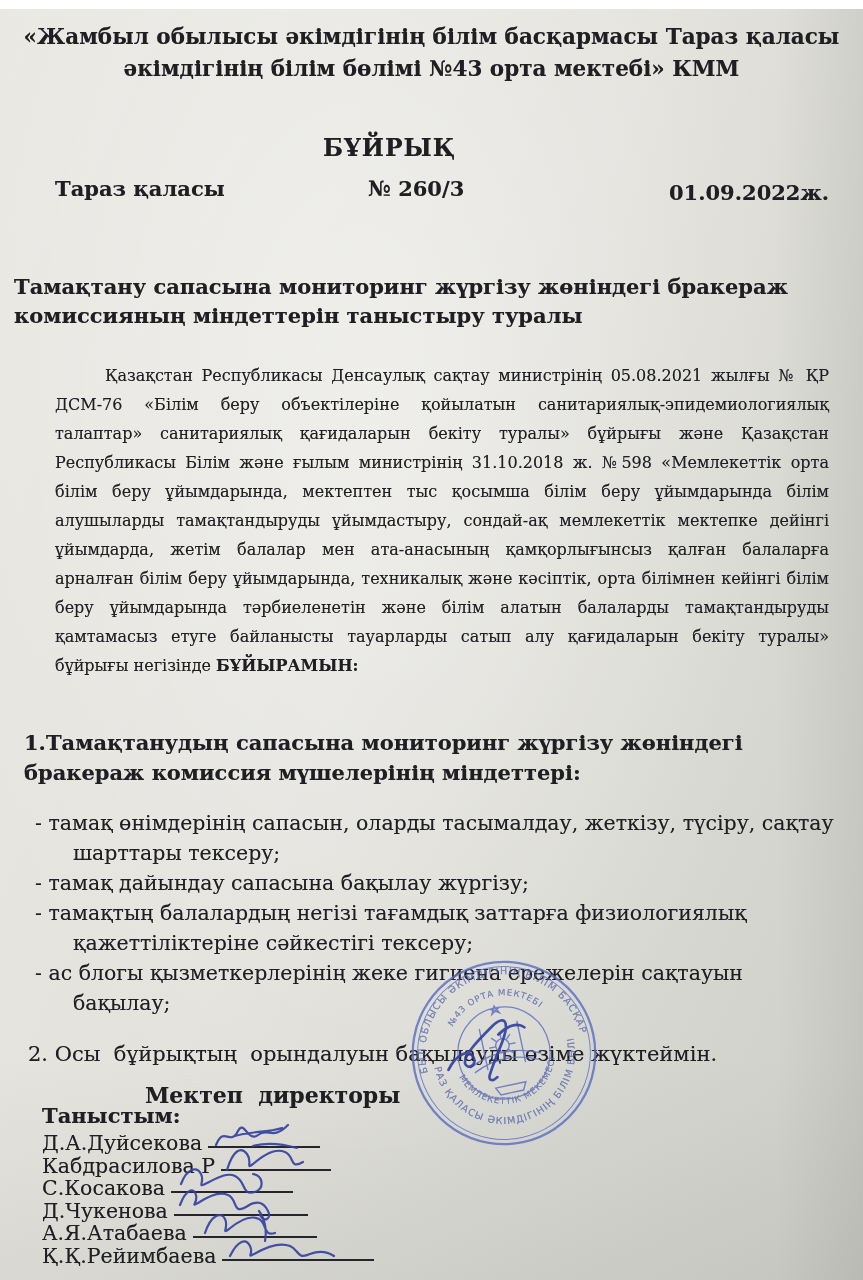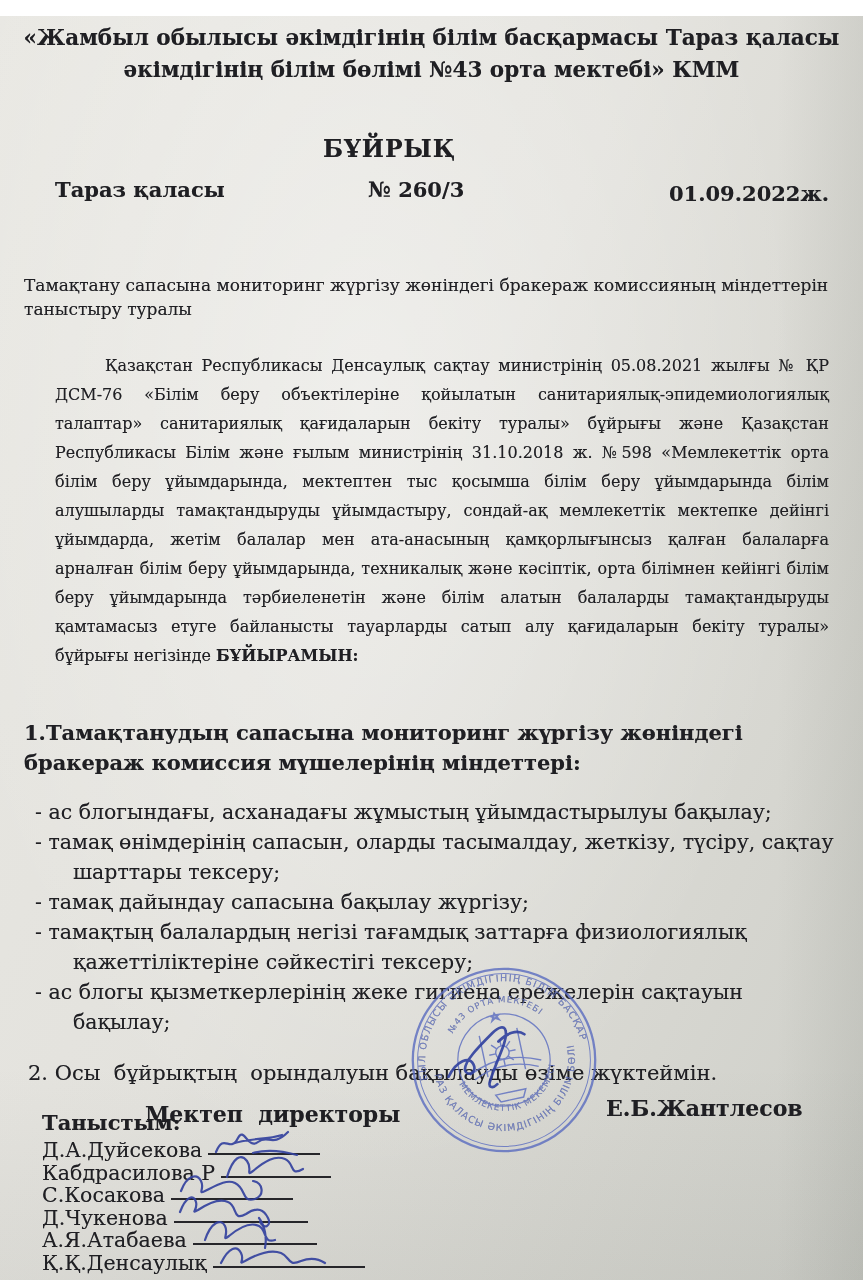--- a/index.html
+++ b/index.html
@@ -5,29 +5,29 @@
   html,body{margin:0;padding:0;}
   body{width:863px;height:1280px;overflow:hidden;
        font-family:"DejaVu Serif","Liberation Serif",serif;}
   .page{position:relative;width:863px;height:1280px;color:#1f1f23;
     background:
       linear-gradient(90deg, rgba(0,0,0,0) 90%, rgba(85,90,80,0.10) 100%),
       linear-gradient(180deg, rgba(0,0,0,0) 82%, rgba(80,85,78,0.08) 100%),
       radial-gradient(ellipse at 42% 30%, rgba(255,255,255,0.40), rgba(255,255,255,0) 62%),
       linear-gradient(115deg,#e9e8e3 0%,#e3e2dd 45%,#d6d6d0 78%,#cdcec8 100%);
     text-shadow:0 0 .5px rgba(25,25,30,.45);}
-  .org{padding-top:6px;margin:16px 8px;text-align:center;font-weight:700;
+  .org{padding-top:12px;margin:9px 8px;text-align:center;font-weight:700;
        font-size:21.5px;line-height:1.5;}
   .doc-title{margin-top:48px;text-align:center;font-weight:700;font-size:23.5px;
        letter-spacing:1px;transform:translateX(-42px);}
   .meta{position:relative;height:32px;margin-top:14px;font-weight:700;font-size:21px;text-align:right;}
   .meta-city{position:absolute;left:55px;top:0;}
   .meta-num{position:absolute;left:368px;top:0;}
   .meta-date{position:absolute;right:34px;top:4px;}
-  .subject{margin:64px 34px 0 24px;font-weight:400;font-size:17px;line-height:1.42;}
+  .subject{margin:64px 34px 0 14px;font-weight:700;font-size:21px;line-height:1.42;}
   .preamble{margin:30px 34px 0 55px;font-size:16px;line-height:29px;
        text-align:justify;text-indent:50px;}
   .decree{font-weight:700;}
   .sec1{margin:48px 34px 0 24px;font-weight:700;font-size:21px;line-height:1.42;}
   .duties{margin:20px 28px 0 35px;padding:0;list-style:none;
        font-size:20.5px;line-height:30px;}
   .duties li{padding-left:38px;text-indent:-38px;}
   .sec2{margin:24px 30px 0 28px;font-size:21px;white-space:pre-wrap;}
   .sig-row{position:relative;margin-top:16px;height:36px;font-weight:700;font-size:22px;}
   .sig-role{position:absolute;left:145px;white-space:pre-wrap;}
@@ -66,32 +66,30 @@
     <span class="meta-date">01.09.2022ж.</span>
   </div>
 
   <div class="subject">Тамақтану сапасына мониторинг жүргізу жөніндегі бракераж комиссияның міндеттерін таныстыру туралы</div>
 
   <p class="preamble"><span>Қазақстан Республикасы Денсаулық сақтау министрінің 05.08.2021 жылғы № ҚР ДСМ-76 «Білім беру объектілеріне қойылатын санитариялық-эпидемиологиялық талаптар» санитариялық қағидаларын бекіту туралы» бұйрығы және Қазақстан Республикасы Білім және ғылым министрінің 31.10.2018 ж. №598 «Мемлекеттік орта білім беру ұйымдарында, мектептен тыс қосымша білім беру ұйымдарында білім алушыларды тамақтандыруды ұйымдастыру, сондай-ақ мемлекеттік мектепке дейінгі ұйымдарда, жетім балалар мен ата-анасының қамқорлығынсыз қалған балаларға арналған білім беру ұйымдарында, техникалық және кәсіптік, орта білімнен кейінгі білім беру ұйымдарында тәрбиеленетін және білім алатын балаларды тамақтандыруды қамтамасыз етуге байланысты тауарларды сатып алу қағидаларын бекіту туралы» бұйрығы негізінде </span><span class="decree">БҰЙЫРАМЫН:</span></p>
 
   <div class="sec1">1.Тамақтанудың сапасына мониторинг жүргізу жөніндегі бракераж комиссия мүшелерінің міндеттері:</div>
 
   <ul class="duties">
-    <li>- ас блогындағы, асханадағы жұмыстың ұйымдастырылуы бақылау;</li>
     <li>- тамақ өнімдерінің сапасын, оларды тасымалдау, жеткізу, түсіру, сақтау шарттары тексеру;</li>
     <li>- тамақ дайындау сапасына бақылау жүргізу;</li>
     <li>- тамақтың балалардың негізі тағамдық заттарға физиологиялық қажеттіліктеріне сәйкестігі тексеру;</li>
     <li>- ас блогы қызметкерлерінің жеке гигиена ережелерін сақтауын бақылау;</li>
   </ul>
 
   <div class="sec2">2. Осы  бұйрықтың  орындалуын бақылауды өзіме жүктеймін.</div>
 
   <div class="sig-row">
     <span class="sig-role">Мектеп  директоры</span>
-    <span class="sig-name">Е.Б.Жантлесов</span>
   </div>
 
   <svg class="stamp" viewBox="0 0 200 200">
     <defs>
       <path id="arcOutTop" d="M 18,100 A 82,82 0 1 1 182,100"></path>
       <path id="arcOutBot" d="M 26,100 A 74,74 0 1 0 174,100"></path>
       <path id="arcInTop" d="M 40,100 A 60,60 0 1 1 160,100"></path>
       <path id="arcInBot" d="M 47,100 A 53,53 0 1 0 153,100"></path>
     </defs>
     <g stroke="#5a6cc0" fill="none">
@@ -163,21 +161,21 @@
     </div>
     <div class="ack-row">
       <span>А.Я.Атабаева</span>
       <span class="ack-line">
         <svg class="sig-svg" width="100" height="40" viewBox="0 0 100 40">
             <path d="M10,30 C16,12 26,8 30,16 C34,24 26,32 34,26 C46,16 56,12 64,16 C72,20 68,34 80,30 M64,8 C70,16 72,28 70,38"></path>
           </svg>
       </span>
     </div>
     <div class="ack-row">
-      <span>Қ.Қ.Денсаулық</span>
+      <span>Қ.Қ.Рейимбаева</span>
       <span class="ack-line">
         <svg class="sig-svg" width="120" height="36" viewBox="0 0 120 36">
             <path d="M6,26 C14,10 22,8 26,16 C30,24 22,28 30,24 C44,16 56,12 66,16 C76,20 72,30 86,24 C96,20 104,22 110,26"></path>
           </svg>
       </span>
     </div>
   </div>
 
 </div>
 

